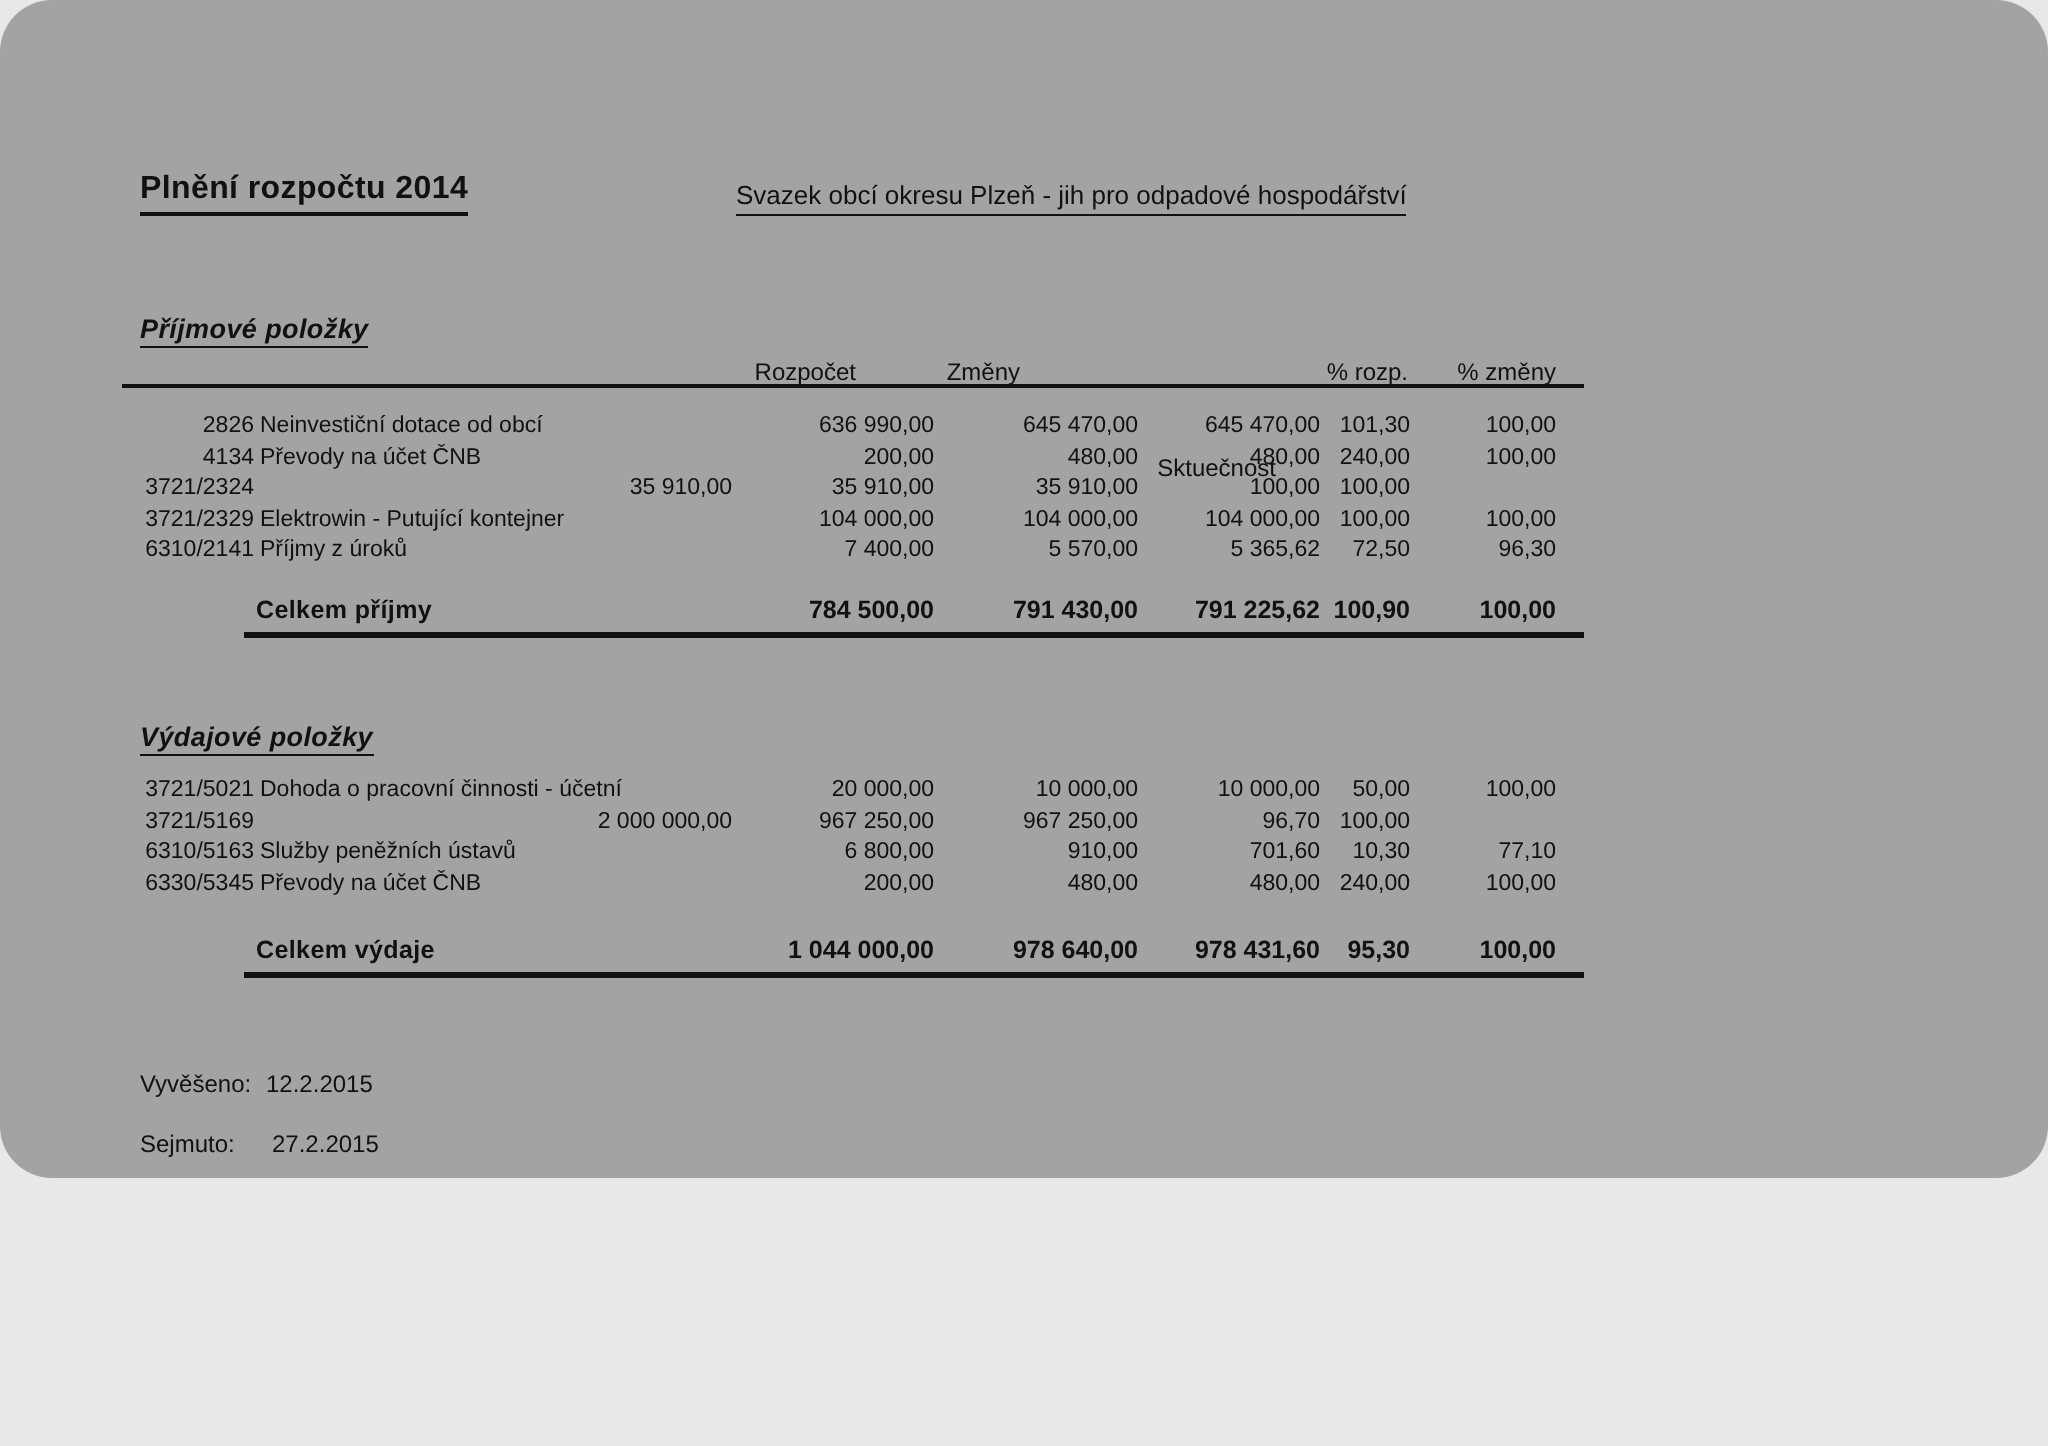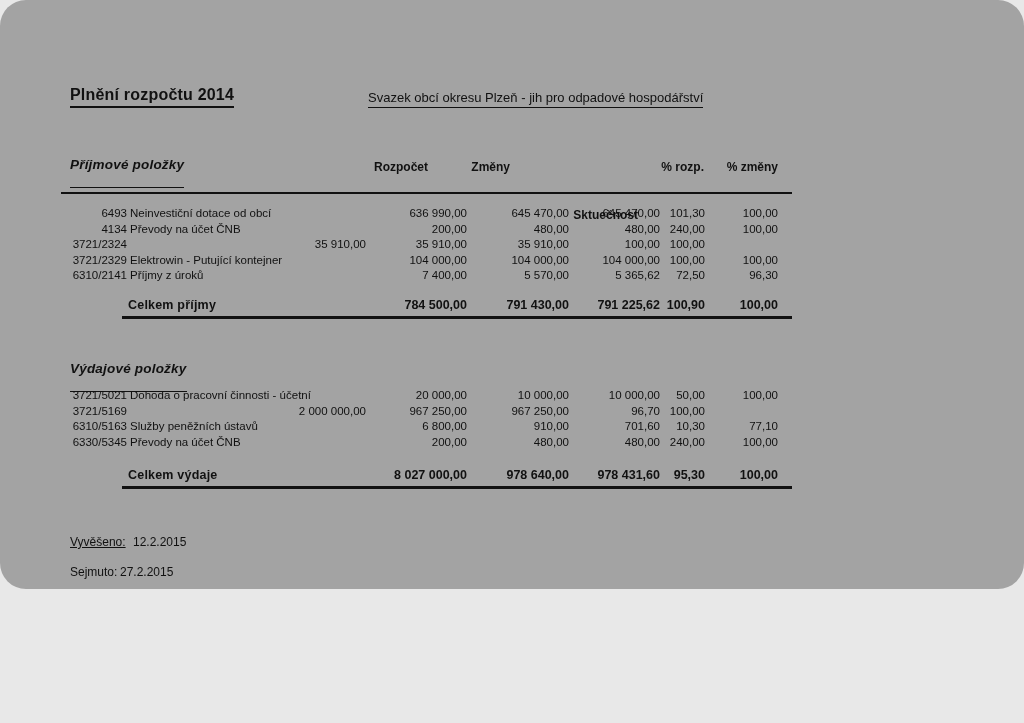--- a/index.html
+++ b/index.html
@@ -30,36 +30,36 @@
     border-bottom: 1px solid #111;
     padding-bottom: 2px;
   }
   .section-heading {
     position: absolute;
     left: 70px;
     font-size: 13.5px;
     font-weight: bold;
     font-style: italic;
     border-bottom: 1.6px solid #111;
-    padding-bottom: 15px;
+    padding-bottom: 1px;
     letter-spacing: 0.2px;
   }
   .heading-income { top: 157px; }
   .heading-expense { top: 361px; }
 
   .grid-row {
     display: grid;
     grid-template-columns: 57px 3px 236px 101px 102px 91px 45px 73px;
     width: 708px;
   }
   .col-header-row {
     position: absolute;
-    left: 70px; top: 160px;
+    left: 70px; top: 179px;
     font-size: 12px;
-    font-weight: bold;
+    font-weight: normal;
   }
   .col-header-row .num { text-align: right; }
   .ph-rozpocet   { padding-right: 39px; }
   .ph-zmeny      { padding-right: 59px; }
   .ph-skutecnost { padding-right: 22px; margin-top: 48px; }
   .ph-rozp-pct   { padding-right: 1px; }
   .ph-zmeny-pct  { padding-right: 0; }
 
   .rule { position: absolute; background: #111; }
   .rule-header   { left: 61px;  top: 192px; width: 731px; height: 2px; }
@@ -79,24 +79,24 @@
     position: absolute;
     left: 70px;
     font-size: 12.5px;
     font-weight: bold;
   }
   .total-income  { top: 298px; }
   .total-expense { top: 468px; }
   .total-label { grid-column: 1 / 4; padding-left: 58px; letter-spacing: 0.2px; }
 
   .footer-line { position: absolute; font-size: 12px; }
-  .fl-posted-label  { left: 70px;  top: 535px; text-decoration: underline; }
+  .fl-posted-label  { left: 70px;  top: 535px; }
   .fl-posted-date   { left: 133px; top: 535px; }
   .fl-removed-label { left: 70px;  top: 565px; }
-  .fl-removed-date  { left: 120px; top: 565px; }
+  .fl-removed-date  { left: 136px; top: 565px; }
 </style>
 </head>
 <body>
 
 <div class="page">
 
   <div class="doc-title">Plnění rozpočtu 2014</div>
   <div class="doc-subtitle">Svazek obcí okresu Plzeň - jih pro odpadové hospodářství</div>
 
   <div class="section-heading heading-income">Příjmové položky</div>
@@ -108,21 +108,21 @@
     <div class="num ph-rozpocet">Rozpočet</div>
     <div class="num ph-zmeny">Změny</div>
     <div class="num ph-skutecnost">Sktuečnost</div>
     <div class="num ph-rozp-pct">% rozp.</div>
     <div class="num ph-zmeny-pct">% změny</div>
   </div>
   <div class="rule rule-header"></div>
 
   <div class="rows-block rows-income">
     <div class="grid-row">
-      <div class="cell-code">6493</div>
+      <div class="cell-code">2826</div>
         <div></div>
       <div class="cell-desc">Neinvestiční dotace od obcí</div>
       <div class="num">636 990,00</div>
       <div class="num">645 470,00</div>
       <div class="num">645 470,00</div>
       <div class="num">101,30</div>
       <div class="num">100,00</div>
     </div>
     <div class="grid-row">
       <div class="cell-code">4134</div>
@@ -214,21 +214,21 @@
       <div class="num">200,00</div>
       <div class="num">480,00</div>
       <div class="num">480,00</div>
       <div class="num">240,00</div>
       <div class="num">100,00</div>
     </div>
   </div>
 
   <div class="grid-row total-row total-expense">
     <div class="total-label">Celkem výdaje</div>
-    <div class="num">8 027 000,00</div>
+    <div class="num">1 044 000,00</div>
     <div class="num">978 640,00</div>
     <div class="num">978 431,60</div>
     <div class="num">95,30</div>
     <div class="num">100,00</div>
   </div>
   <div class="rule rule-total-ex"></div>
 
   <div class="footer-line fl-posted-label">Vyvěšeno:</div>
   <div class="footer-line fl-posted-date">12.2.2015</div>
   <div class="footer-line fl-removed-label">Sejmuto:</div>

